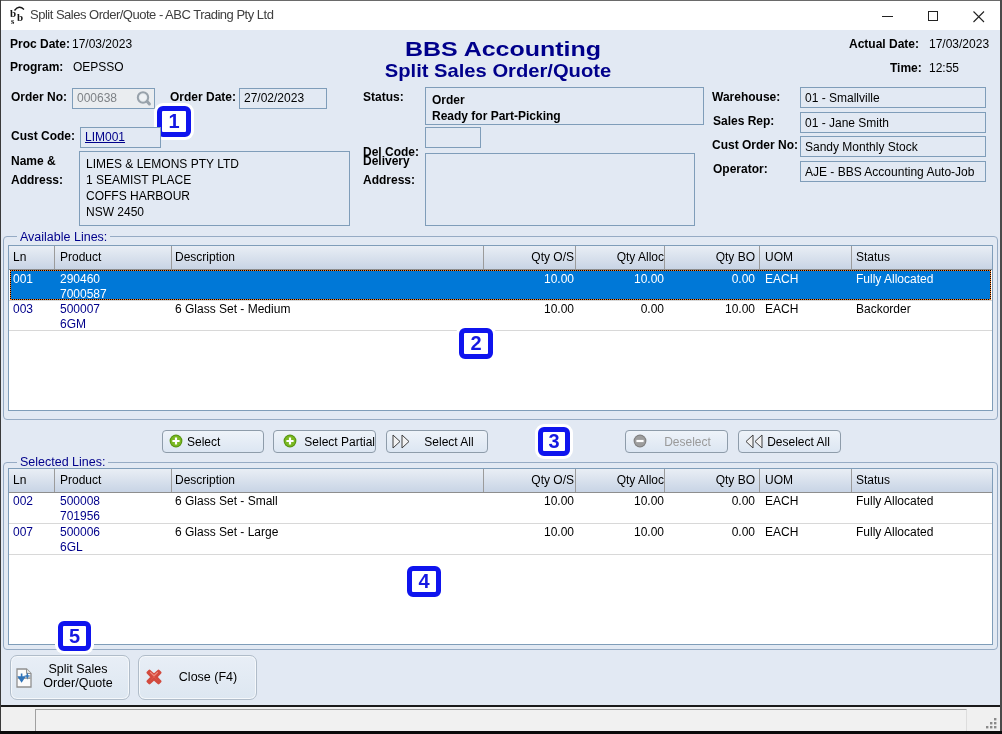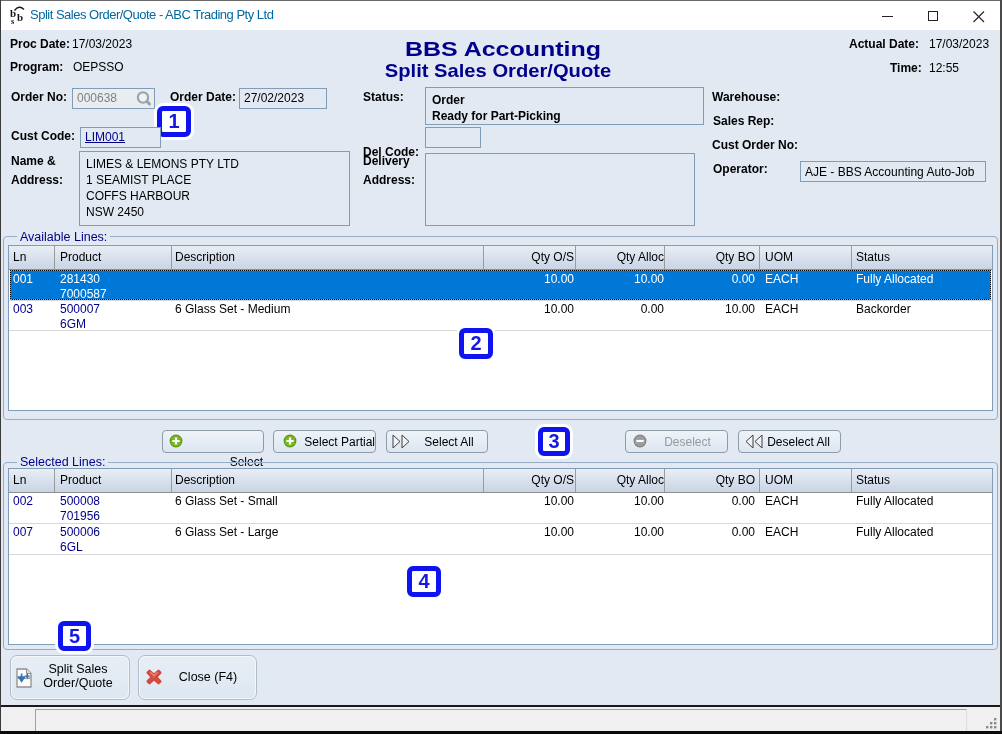--- a/index.html
+++ b/index.html
@@ -1,20 +1,20 @@
 <!DOCTYPE html>
 <html><head>
 <meta charset="utf-8">
 <style>
   html,body{margin:0;padding:0;width:1002px;height:734px;overflow:hidden;}
   body{font-family:"Liberation Sans",sans-serif;background:#4b4b4b;position:relative;}
   .abs{position:absolute;}
   #win{position:absolute;left:0;top:0;width:1002px;height:734px;background:#e2e9f3;}
   #titlebar{position:absolute;left:1px;top:1px;width:999px;height:29px;background:#ffffff;}
-  #title-text{position:absolute;left:29px;top:6px;font-size:13px;letter-spacing:-0.5px;color:#0369a1;}
+  #title-text{position:absolute;left:29px;top:6px;font-size:13px;letter-spacing:-0.5px;color:#404040;}
   #content{position:absolute;left:2px;top:30px;width:998px;height:675px;background:#e2e9f3;}
   .lbl{position:absolute;font-size:12px;font-weight:bold;color:#000;white-space:nowrap;}
   .val{position:absolute;font-size:12px;color:#000;white-space:nowrap;}
   .box{position:absolute;border:1px solid #7f9db9;background:#e2e9f3;font-size:12px;color:#000;}
   .box .in{padding:2px 0 0 4px;white-space:nowrap;overflow:hidden;}
   .navy{color:#00008b;}
   .badge{position:absolute;background:#fff;border:5px solid #0f14ee;border-radius:6px;
          box-shadow:0 0 0 3px #ffffff;color:#1518e2;font-weight:bold;font-size:20px;
          text-align:center;}
   .fieldset{position:absolute;border:1px solid #96abc4;border-radius:4px;}
@@ -89,22 +89,31 @@
   </div>
   <div class="lbl" style="left:170px;top:90px;">Order Date:</div>
   <div class="box" style="left:239px;top:88px;width:86px;height:19px;">
       <div class="in">27/02/2023</div>
     </div>
   <div class="lbl" style="left:363px;top:90px;">Status:</div>
   <div class="box" style="left:425px;top:87px;width:277px;height:36px;line-height:16px;font-size:12px;">
     <div style="padding:4px 0 0 6px;font-weight:bold;">Order<br>Ready for Part-Picking</div>
   </div>
   <div class="lbl" style="left:712px;top:90px;">Warehouse:</div>
+  <div class="box" style="left:800px;top:87px;width:184px;height:19px;">
+      <div class="in" style="padding-top:3px;">01 - Smallville</div>
+    </div>
   <div class="lbl" style="left:713px;top:114px;">Sales Rep:</div>
+  <div class="box" style="left:800px;top:112px;width:184px;height:19px;">
+      <div class="in" style="padding-top:3px;">01 - Jane Smith</div>
+    </div>
   <div class="lbl" style="left:712px;top:138px;">Cust Order No:</div>
+  <div class="box" style="left:800px;top:136px;width:184px;height:19px;">
+      <div class="in" style="padding-top:3px;">Sandy Monthly Stock</div>
+    </div>
   <div class="lbl" style="left:713px;top:162px;">Operator:</div>
   <div class="box" style="left:800px;top:161px;width:184px;height:19px;">
       <div class="in" style="padding-top:3px;">AJE - BBS Accounting Auto-Job</div>
     </div>
 
   <div class="badge" style="left:157px;top:106px;width:24px;height:21px;line-height:21px;">1</div>
 
   <div class="lbl" style="left:11px;top:129px;">Cust Code:</div>
   <div class="box" style="left:80px;top:127px;width:79px;height:19px;">
     <div class="in"><span class="navy" style="text-decoration:underline;">LIM001</span></div>
@@ -143,21 +152,21 @@
       <div class="sep" style="left:842px;"></div>
     </div>
     <div class="selrow" style="top:24px;height:30px;">
       <div class="dotH" style="top:0;"></div>
         <div class="dotH" style="bottom:0;"></div>
       <div class="dotV" style="left:0;"></div>
         <div class="dotV" style="right:0;"></div>
     </div>
 
     <div class="cell" style="left:4px;top:26px;color:#fff;">001</div>
-    <div class="cell" style="left:51px;top:26px;color:#fff;">281430</div>
+    <div class="cell" style="left:51px;top:26px;color:#fff;">290460</div>
     <div class="cell" style="width:100px;right:418px;top:26px;text-align:right;color:#fff;">10.00</div>
     <div class="cell" style="width:100px;right:328px;top:26px;text-align:right;color:#fff;">10.00</div>
     <div class="cell" style="width:100px;right:237px;top:26px;text-align:right;color:#fff;">0.00</div>
     <div class="cell" style="left:756px;top:26px;color:#fff;">EACH</div>
     <div class="cell" style="left:847px;top:26px;color:#fff;">Fully Allocated</div>
     <div class="cell" style="left:51px;top:41px;color:#fff;">7000587</div>
     <div class="rowline" style="top:54px;"></div>
 
     <div class="cell navy" style="left:4px;top:56px;">003</div>
     <div class="cell navy" style="left:51px;top:56px;">500007</div>
@@ -170,21 +179,21 @@
     <div class="cell navy" style="left:51px;top:71px;">6GM</div>
     <div class="rowline" style="top:84px;"></div>
   </div>
 
   <div class="btn" style="left:162px;top:430px;width:100px;height:21px;">
     <svg class="abs" style="left:6px;top:3px;" width="14" height="14" viewBox="0 0 14 14">
       <circle cx="7" cy="7" r="6.4" fill="#569412"></circle>
       <circle cx="7" cy="7" r="5.4" fill="#7ab821"></circle>
       <path d="M7 3.4 V10.6 M3.4 7 H10.6" stroke="#fff" stroke-width="2.2"></path>
     </svg>
-    <div class="abs" style="left:24px;right:0;top:4px;text-align:right;margin-top:20px;">Select</div>
+    <div class="abs" style="left:24px;right:0;top:4px;text-align:left;">Select</div>
   </div>
   <div class="btn" style="left:273px;top:430px;width:101px;height:21px;">
     <svg class="abs" style="left:9px;top:3px;" width="14" height="14" viewBox="0 0 14 14">
       <circle cx="7" cy="7" r="6.4" fill="#569412"></circle>
       <circle cx="7" cy="7" r="5.4" fill="#7ab821"></circle>
       <path d="M7 3.4 V10.6 M3.4 7 H10.6" stroke="#fff" stroke-width="2.2"></path>
     </svg>
     <div class="abs" style="left:22px;right:0;top:4px;text-align:right;">Select Partial</div>
   </div>
   <div class="btn" style="left:386px;top:430px;width:100px;height:21px;">

